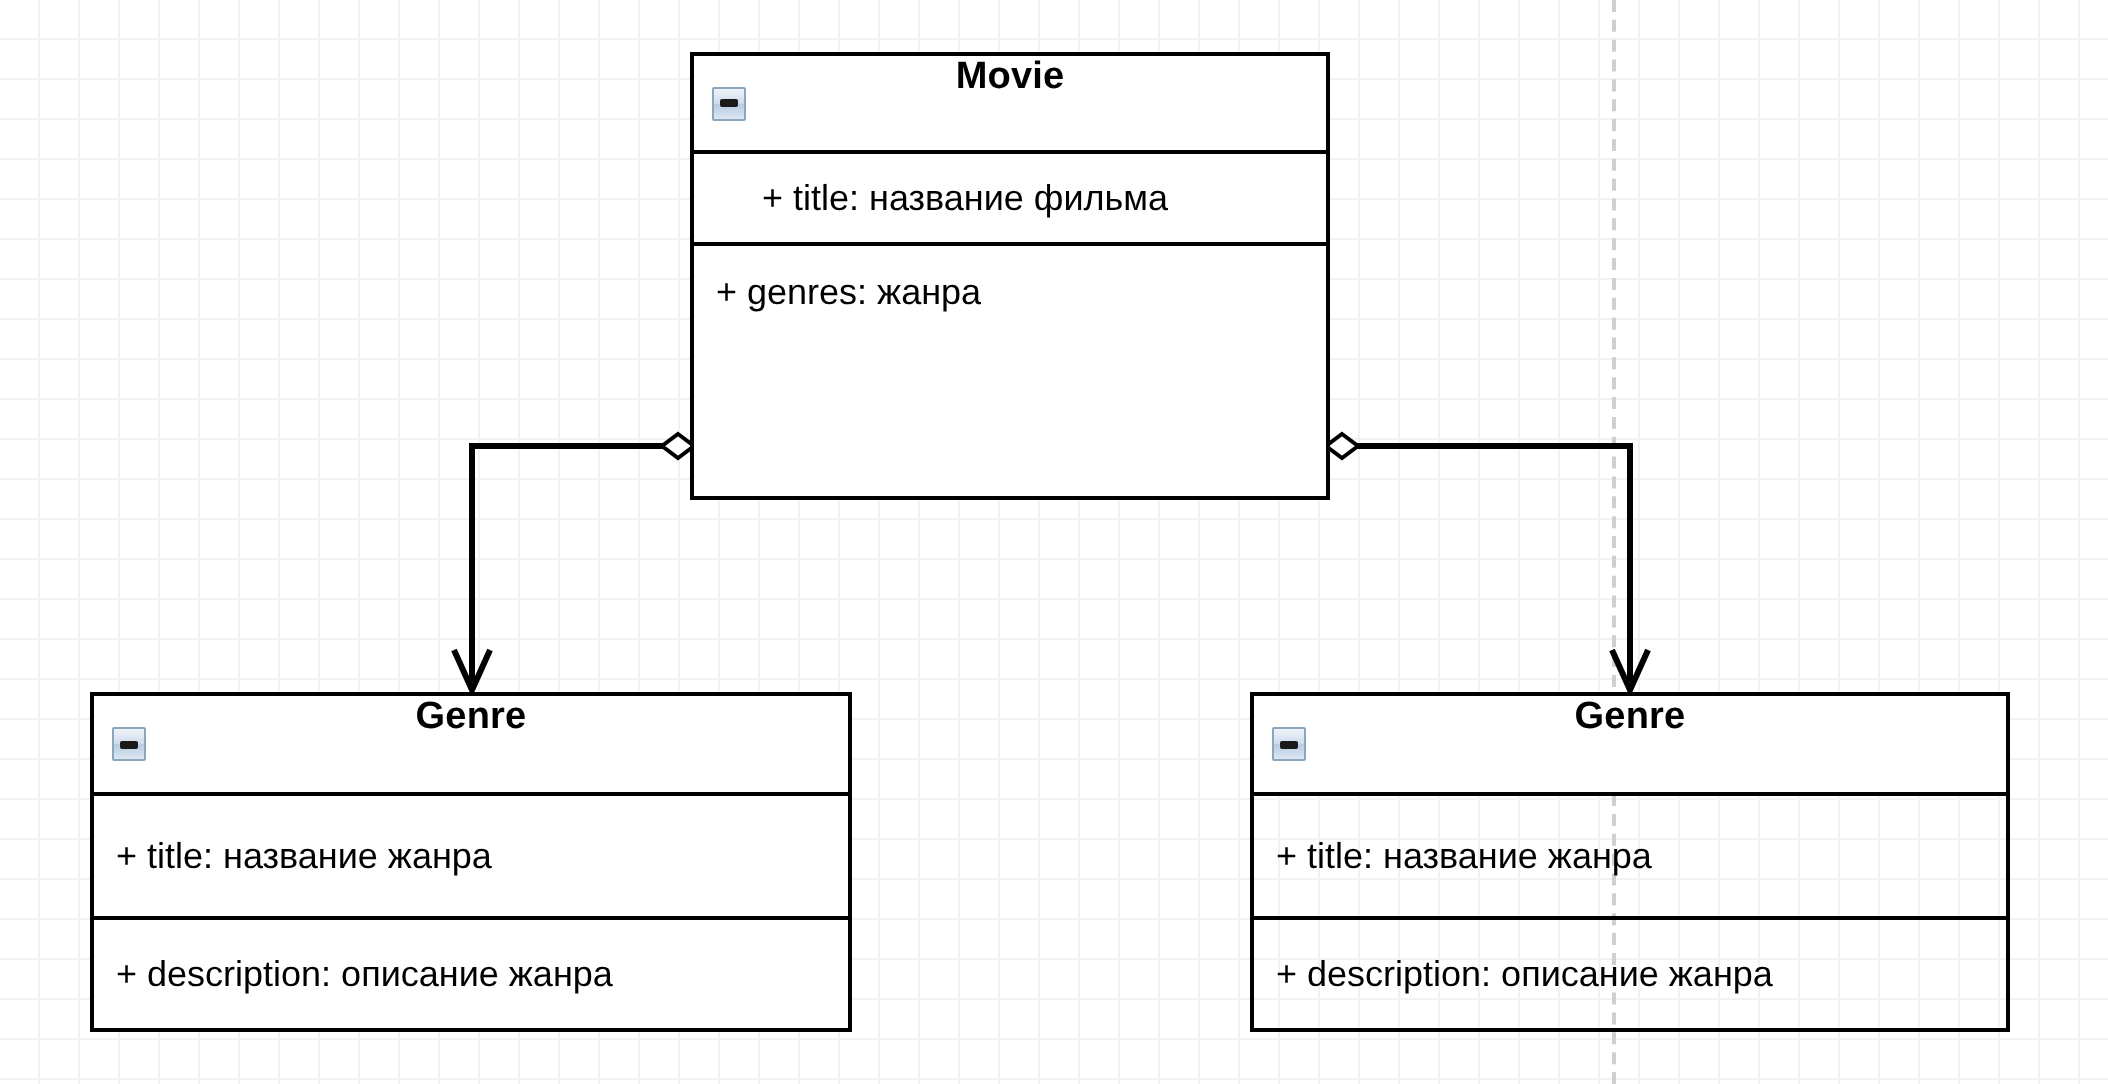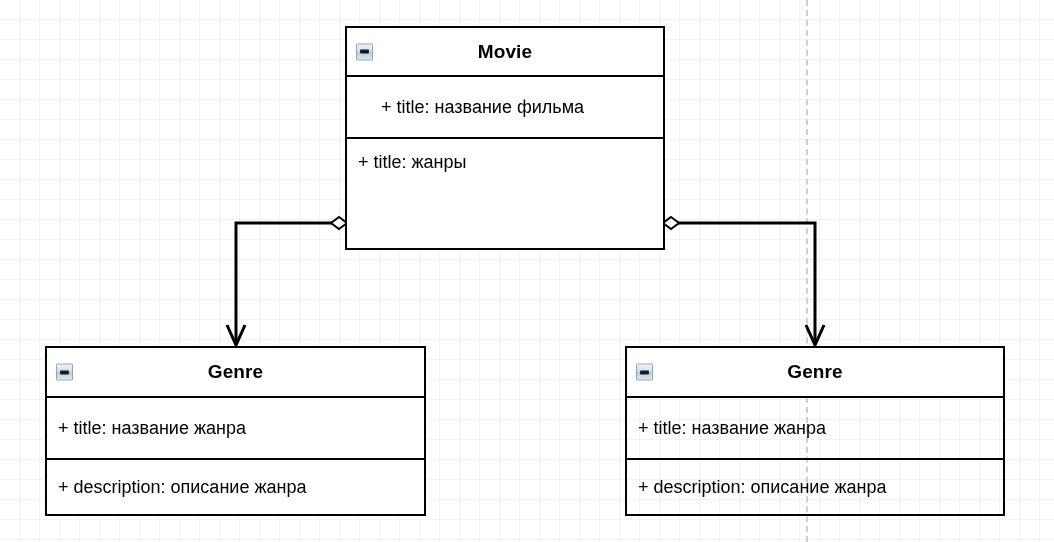--- a/index.html
+++ b/index.html
@@ -55,21 +55,20 @@
     display: flex;
     flex-direction: column;
   }
   .uml-class.transparent {
     background: transparent;
   }
 
   .class-header {
     position: relative;
     display: flex;
-    align-items: center;
     justify-content: center;
     box-sizing: border-box;
     border-bottom: 2px solid #000000;
     flex: 0 0 auto;
   }
   .class-title {
     font-weight: bold;
     font-size: 19px;
     color: #000000;
     letter-spacing: 0.1px;
@@ -133,25 +132,25 @@
     </g>
   </svg>
 
   <div class="uml-class" style="left:345px; top:26px; width:320px; height:224px;">
     <div class="class-header" style="height:49px;">
       <span class="collapse-icon">
         <span class="bar"></span>
       </span>
       <span class="class-title">Movie</span>
     </div>
-    <div class="class-row with-sep" style="height:62px;padding-left:34px;">
+    <div class="class-row with-sep" style="height:46px;padding-left:34px;">
       <span>+ title: название фильма</span>
     </div>
     <div class="class-row" style="height:47px;">
-      <span>+ title: жанры</span>
+      <span>+ genres: жанра</span>
     </div>
   </div>
 
   <div class="uml-class" style="left:45px; top:346px; width:381px; height:170px;">
     <div class="class-header" style="height:50px;">
       <span class="collapse-icon">
         <span class="bar"></span>
       </span>
       <span class="class-title">Genre</span>
     </div>

